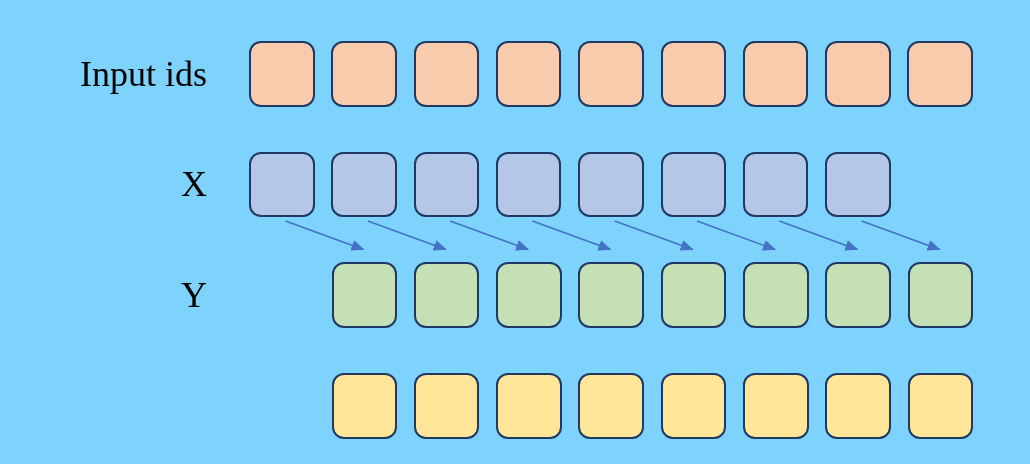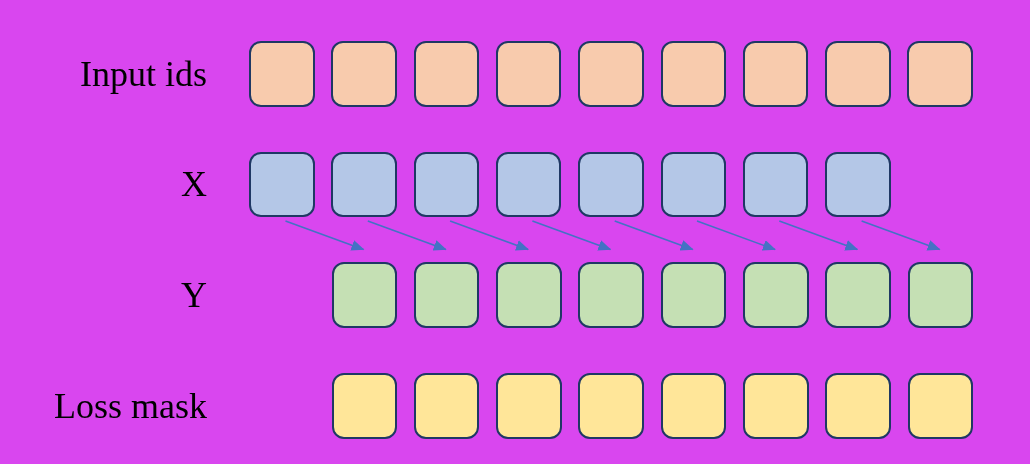--- a/index.html
+++ b/index.html
@@ -4,21 +4,21 @@
 <style>
   html, body {
     margin: 0;
     padding: 0;
     background: #ffffff;
   }
   .canvas {
     position: relative;
     width: 1030px;
     height: 464px;
-    background: #d946ef;
+    background: #7dd3fc;
     overflow: hidden;
     font-family: "Liberation Serif", serif;
   }
   .row-label {
     position: absolute;
     left: 0;
     width: 207px;
     text-align: right;
     transform: translateY(-50%);
     font-size: 36px;
@@ -42,21 +42,20 @@
   }
 </style>
 </head>
 <body>
 
 <div class="canvas" id="canvas">
 
   <div class="row-label" style="top: 73.75px; color: rgb(0, 0, 0);">Input ids</div>
   <div class="row-label" style="top: 184.25px; color: rgb(0, 0, 0);">X</div>
   <div class="row-label" style="top: 294.75px; color: rgb(0, 0, 0);">Y</div>
-  <div class="row-label" style="top: 405.75px; color: rgb(0, 0, 0);">Loss mask</div>
 
   <div id="squares-layer">
       <div class="token-square" style="left: 249px; top: 41px; background: rgb(248, 203, 173); border-color: rgb(31, 56, 100);"></div>
       <div class="token-square" style="left: 331.3px; top: 41px; background: rgb(248, 203, 173); border-color: rgb(31, 56, 100);"></div>
       <div class="token-square" style="left: 413.6px; top: 41px; background: rgb(248, 203, 173); border-color: rgb(31, 56, 100);"></div>
       <div class="token-square" style="left: 495.9px; top: 41px; background: rgb(248, 203, 173); border-color: rgb(31, 56, 100);"></div>
       <div class="token-square" style="left: 578.2px; top: 41px; background: rgb(248, 203, 173); border-color: rgb(31, 56, 100);"></div>
       <div class="token-square" style="left: 660.5px; top: 41px; background: rgb(248, 203, 173); border-color: rgb(31, 56, 100);"></div>
       <div class="token-square" style="left: 742.8px; top: 41px; background: rgb(248, 203, 173); border-color: rgb(31, 56, 100);"></div>
       <div class="token-square" style="left: 825.1px; top: 41px; background: rgb(248, 203, 173); border-color: rgb(31, 56, 100);"></div>

